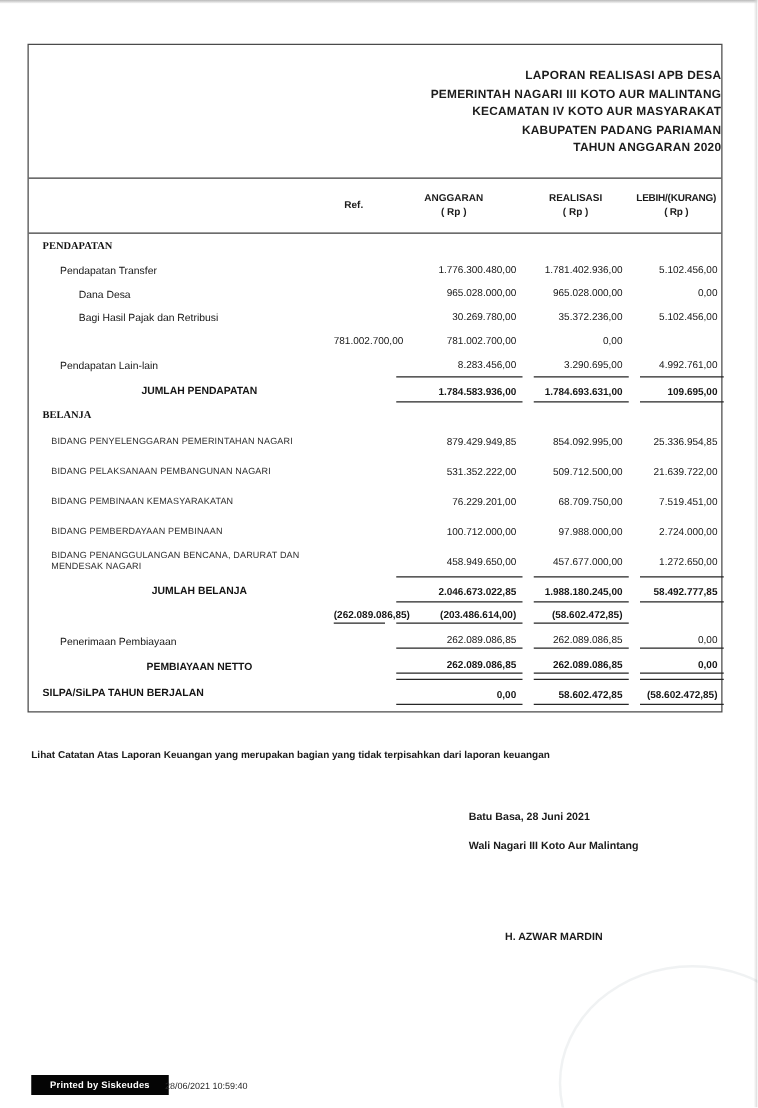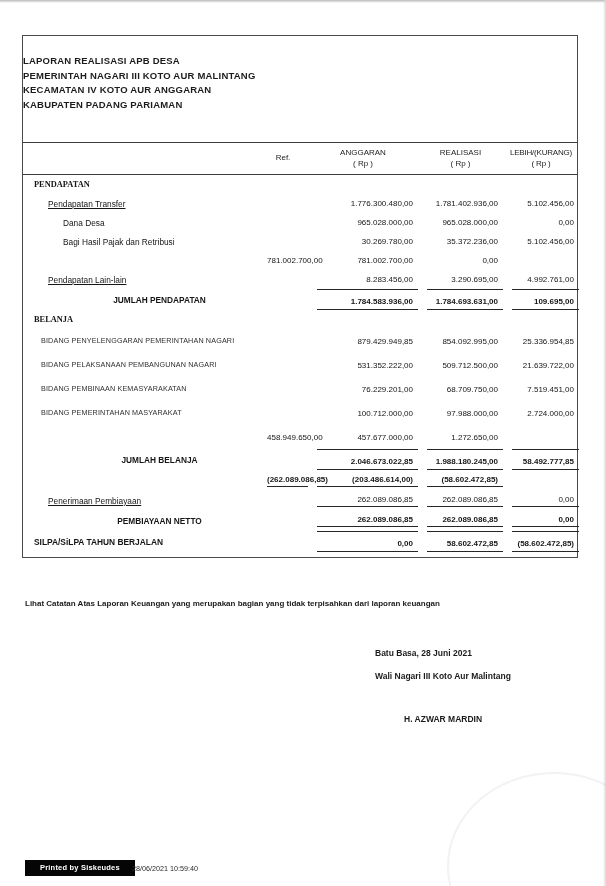--- a/index.html
+++ b/index.html
@@ -14,41 +14,41 @@
   .photo-edge-right{position:absolute;top:0;right:0;bottom:0;width:3px;
     background:linear-gradient(to left,#d8d8d8,rgba(255,255,255,0));}
   .watermark-circle{position:absolute;right:-55px;bottom:-75px;width:210px;height:185px;
     border:2px solid rgba(110,125,140,0.10);border-radius:50%;}
 
   
   .frame{
     position:absolute;left:22px;top:35px;width:556px;box-sizing:border-box;
     border:1.6px solid #4a4a4a;background:#fff;
   }
-  .titles{box-sizing:border-box;height:106px;padding-top:18px;text-align:left;
+  .titles{box-sizing:border-box;height:106px;padding-top:18px;text-align:right;
     font-weight:bold;font-size:9.5px;line-height:14.5px;color:#1c1c1c;letter-spacing:0.2px;}
 
   .grid{display:grid;grid-template-columns:235px 50px 110px 85px 76px;}
 
   .colhead{border-top:1.9px solid #3c3c3c;border-bottom:1.7px solid #3c3c3c;
-    box-sizing:border-box;height:33px;align-items:center;font-weight:normal;font-size:8px;}
+    box-sizing:border-box;height:45px;align-items:center;font-weight:bold;font-size:8px;}
   .colhead .ch{text-align:center;line-height:10.5px;color:#1c1c1c;}
   .colhead .ch-lebih{letter-spacing:-0.2px;}
 
   .rows{padding-bottom:5px;}
   .row{align-items:center;font-size:8.3px;color:#151515;}
   .lbl{line-height:10px;}
   .num{text-align:right;padding-right:5px;margin-left:9px;font-size:8px;
     white-space:nowrap;align-self:center;}
   .refcell{text-align:center;}
 
   .r-section{min-height:19px;}
   .r-section .lbl{font-weight:bold;padding-left:11px;font-size:8.4px;font-family:Liberation Serif, serif;}
   .r-item1{min-height:19px;}
-  .r-item1 .lbl{padding-left:25px;text-decoration:underline;}
+  .r-item1 .lbl{padding-left:25px;}
   .r-item2{min-height:19px;}
   .r-item2 .lbl{padding-left:40px;}
   .r-bidang{min-height:24px;}
   .r-bidang .lbl{padding-left:18px;font-size:7.2px;color:#2e2e2e;
     letter-spacing:0.15px;max-width:215px;line-height:8.8px;}
   .r-total{min-height:21px;}
   .r-total .lbl{padding-left:38px;font-weight:bold;text-align:center;}
   .r-total .num{font-weight:bold;}
   .r-silpa{min-height:21px;}
   .r-silpa .lbl{padding-left:11px;font-weight:bold;font-size:8.4px;}
@@ -56,40 +56,41 @@
 
   .lines-both .num{border-top:1.2px solid #262626;border-bottom:1.2px solid #262626;
     padding-top:7px;padding-bottom:2.5px;}
   .lines-bottom .num{border-bottom:1.2px solid #262626;padding-bottom:2px;}
 
   .note{position:absolute;left:25px;top:599px;width:560px;
     font-weight:bold;font-size:8px;color:#1b1b1b;}
 
   .sign{position:absolute;left:375px;top:648px;font-size:8.5px;font-weight:bold;color:#1b1b1b;}
   .sign .place-date{margin-bottom:13px;}
-  .sign .name{margin-top:33px;padding-left:29px;}
+  .sign .name{margin-top:63px;padding-left:29px;}
 
   .footer-badge{position:absolute;left:25px;top:860px;background:#050505;color:#fff;
     font-size:7.5px;font-weight:bold;padding:3px 15px 3.5px;letter-spacing:0.2px;}
   .footer-time{position:absolute;left:132px;top:864px;font-size:7.2px;color:#2a2a2a;}
 </style>
 </head>
 <body>
 
 <div class="photo-edge-top"></div>
 <div class="photo-edge-right"></div>
 <div class="watermark-circle"></div>
 
 <div class="frame">
 
   <div class="titles">
     <div>LAPORAN REALISASI APB DESA</div>
     <div>PEMERINTAH NAGARI III KOTO AUR MALINTANG</div>
-    <div>KECAMATAN IV KOTO AUR ANGGARAN</div>
+    <div>KECAMATAN IV KOTO AUR MASYARAKAT</div>
     <div>KABUPATEN PADANG PARIAMAN</div>
+    <div>TAHUN ANGGARAN 2020</div>
   </div>
 
   <div class="colhead grid">
     <div></div>
     <div class="ch">Ref.</div>
     <div class="ch">
       <div>ANGGARAN</div>
       <div>( Rp )</div>
     </div>
     <div class="ch">
@@ -173,27 +174,28 @@
         <div class="num">21.639.722,00</div>
       </div>
       <div class="row grid r-bidang">
         <div class="lbl">BIDANG PEMBINAAN KEMASYARAKATAN</div>
         <div class="refcell"></div>
         <div class="num">76.229.201,00</div>
         <div class="num">68.709.750,00</div>
         <div class="num">7.519.451,00</div>
       </div>
       <div class="row grid r-bidang">
-        <div class="lbl">BIDANG PEMERINTAHAN MASYARAKAT</div>
+        <div class="lbl">BIDANG PEMBERDAYAAN PEMBINAAN</div>
         <div class="refcell"></div>
         <div class="num">100.712.000,00</div>
         <div class="num">97.988.000,00</div>
         <div class="num">2.724.000,00</div>
       </div>
       <div class="row grid r-bidang">
+        <div class="lbl">BIDANG PENANGGULANGAN BENCANA, DARURAT DAN MENDESAK NAGARI</div>
         <div class="refcell"></div>
         <div class="num">458.949.650,00</div>
         <div class="num">457.677.000,00</div>
         <div class="num">1.272.650,00</div>
       </div>
       <div class="row grid r-total lines-both">
         <div class="lbl">JUMLAH BELANJA</div>
         <div class="refcell"></div>
         <div class="num">2.046.673.022,85</div>
         <div class="num">1.988.180.245,00</div>

